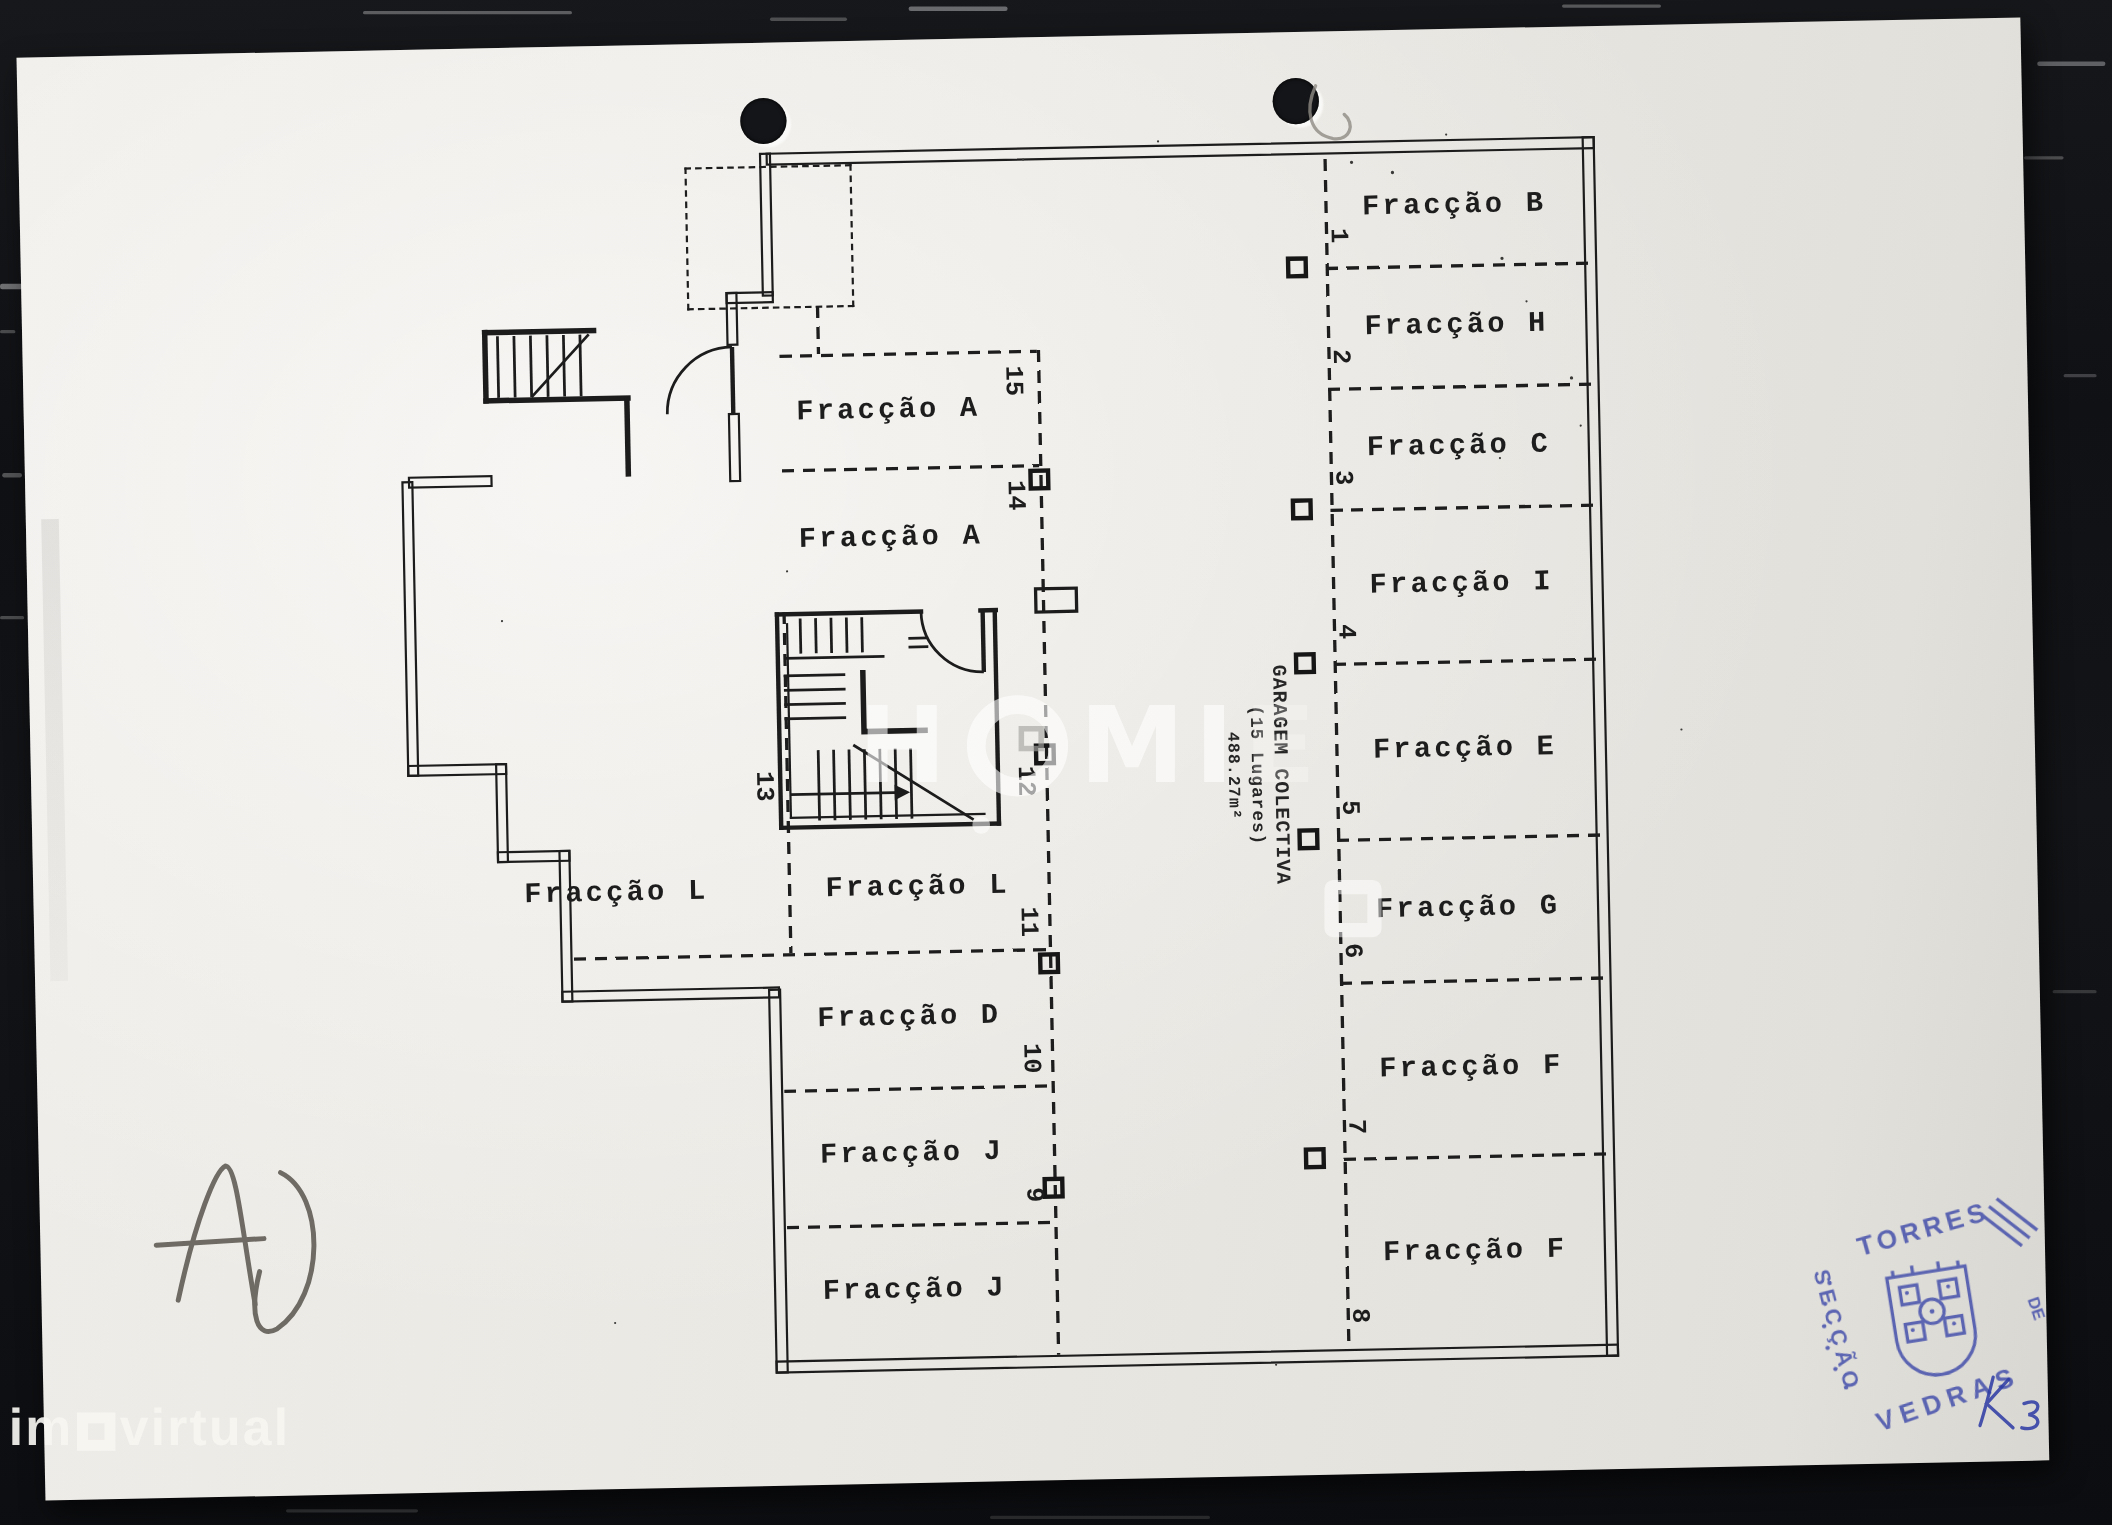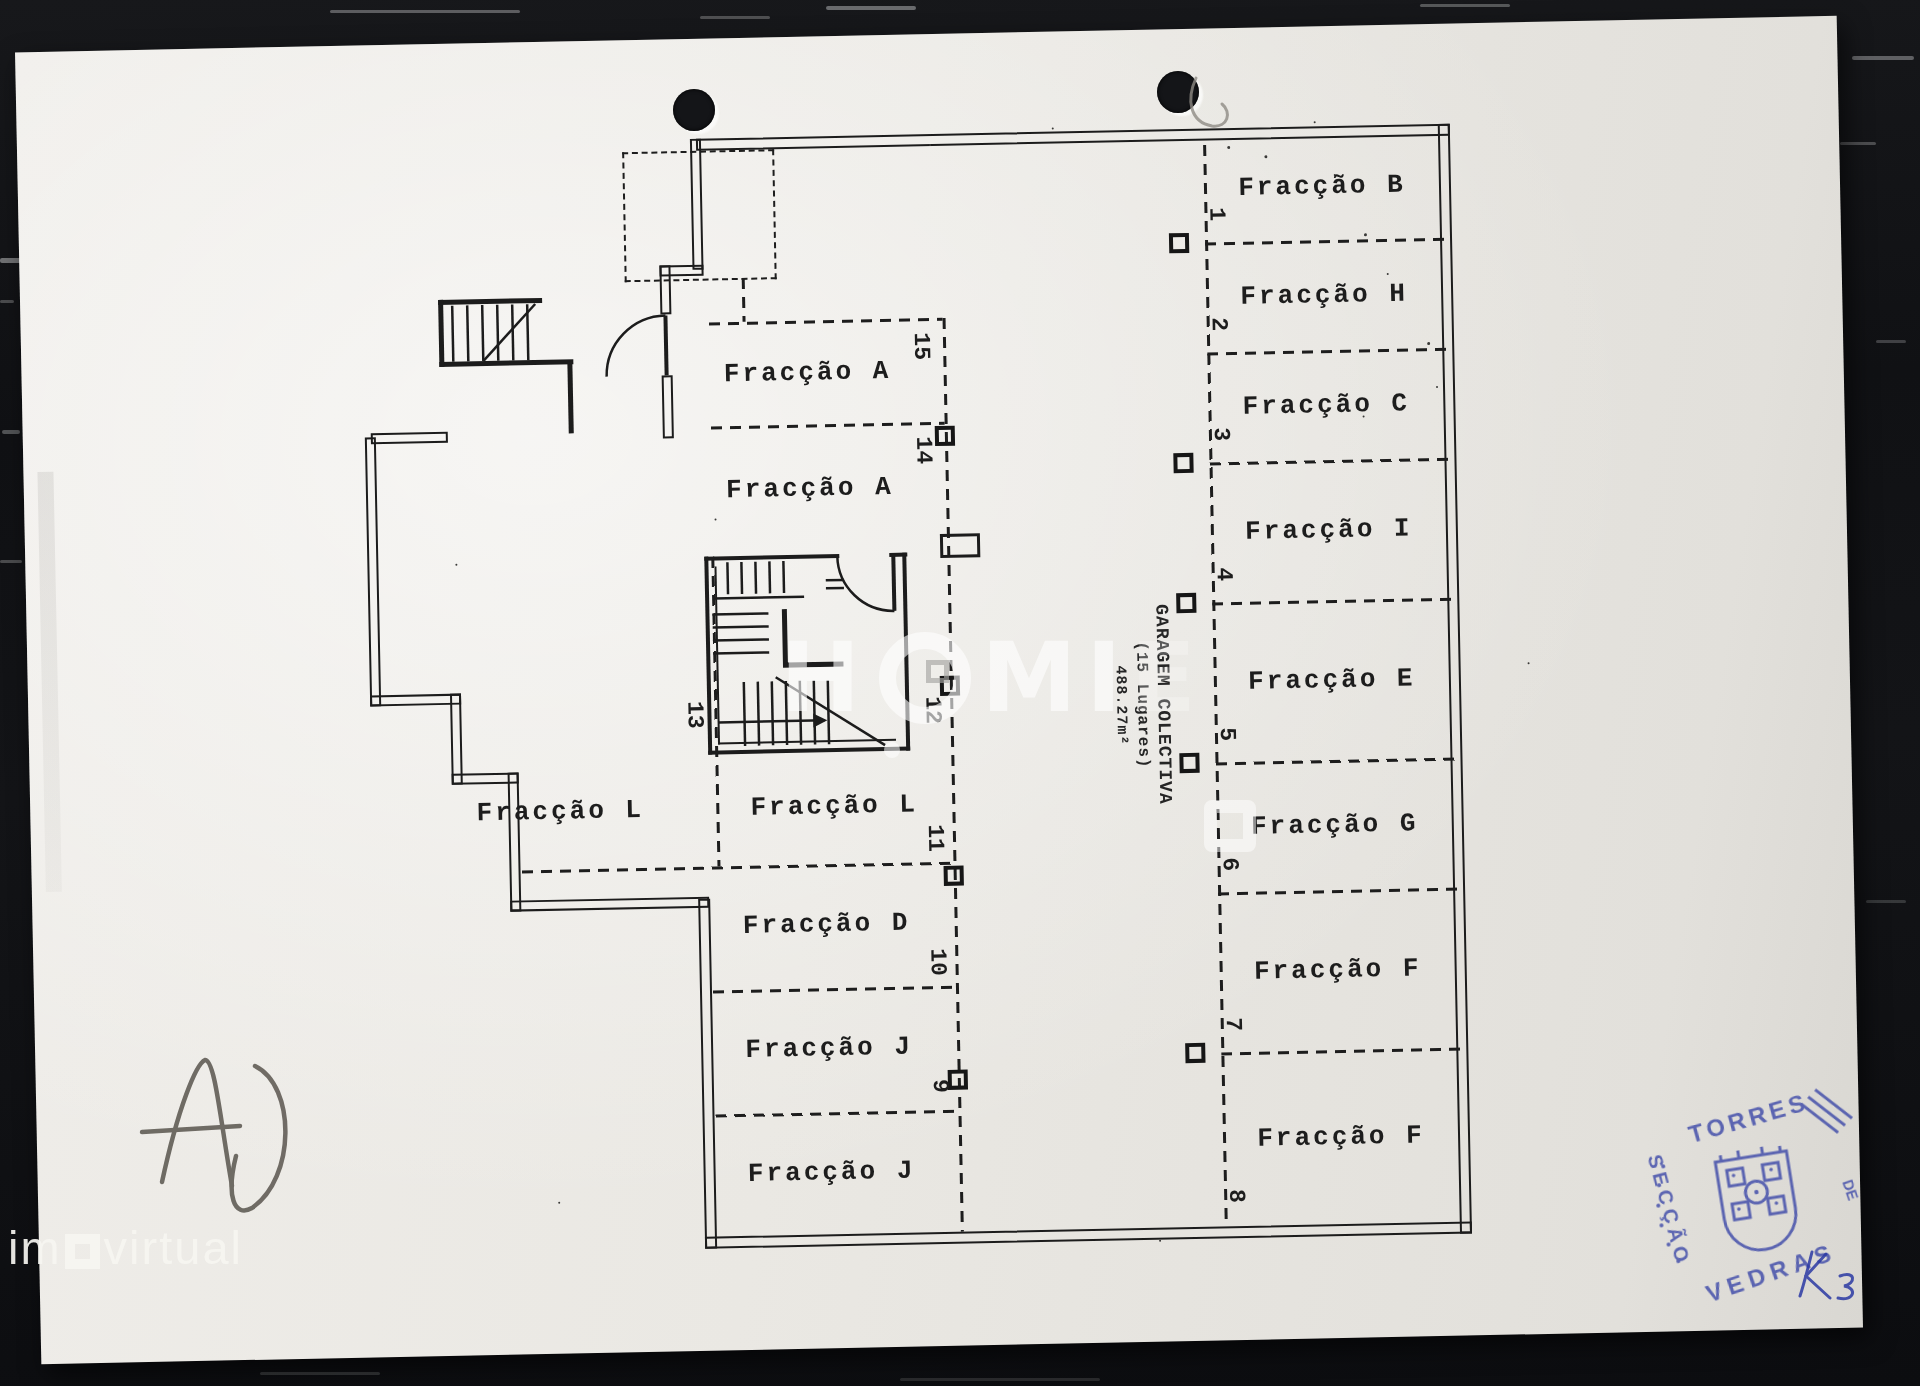--- a/index.html
+++ b/index.html
@@ -49,22 +49,22 @@
   .homie .ring{width:58px;height:58px;border:17px solid rgba(255,255,255,.6);
     border-radius:50%;margin:0 10px;}
   .homie .fadeE{opacity:.4;}
   .wm-dot{position:absolute;left:884px;top:742px;width:16px;height:16px;border-radius:50%;
     background:rgba(255,255,255,.55);}
   .wm-sq{position:absolute;left:1204px;top:800px;width:26px;height:26px;
     border:13px solid rgba(255,255,255,.5);border-radius:8px;}
   .wm-sq-small{position:absolute;left:926px;top:660px;width:13px;height:13px;
     border:5px solid rgba(165,165,162,.65);}
   
-  .portal{position:absolute;left:8px;top:1220px;display:flex;align-items:center;
-    font-family:"Liberation Sans",sans-serif;font-weight:400;font-size:47px;
+  .portal{position:absolute;left:8px;top:1270px;display:flex;align-items:center;
+    font-family:"Liberation Sans",sans-serif;font-weight:700;font-size:47px;
     letter-spacing:2px;color:rgba(246,245,241,.92);}
   .portal .sq-o{width:15px;height:15px;border:10px solid rgba(246,245,241,.92);
     margin:8px 4px 0 3px;}
   
   .stamp{position:absolute;left:1648px;top:1104px;width:220px;height:196px;
     transform:rotate(-9deg);color:#3b47a8;opacity:.8;filter:blur(.35px);
     font-family:"Liberation Sans",sans-serif;font-weight:700;}
   .stamp span{position:absolute;}
   .st-top{left:52px;top:0;font-size:24px;letter-spacing:4px;transform:rotate(-7deg);}
   .st-left{left:26px;top:34px;font-size:20px;letter-spacing:5px;

